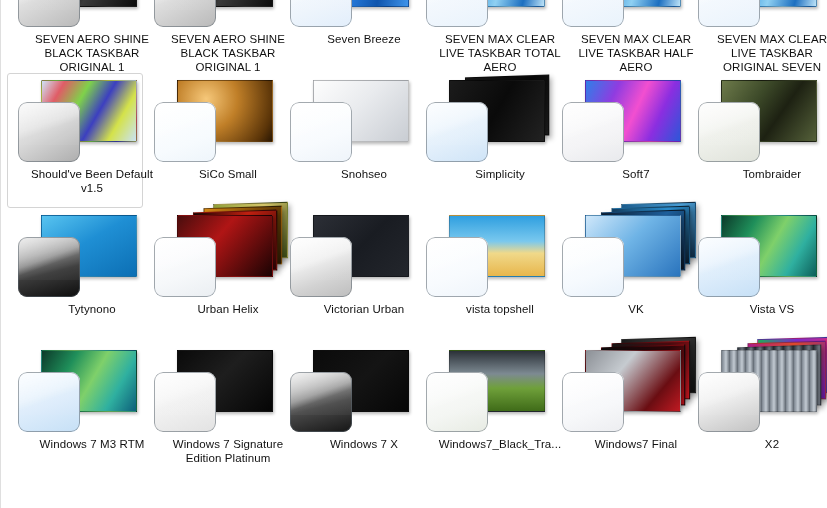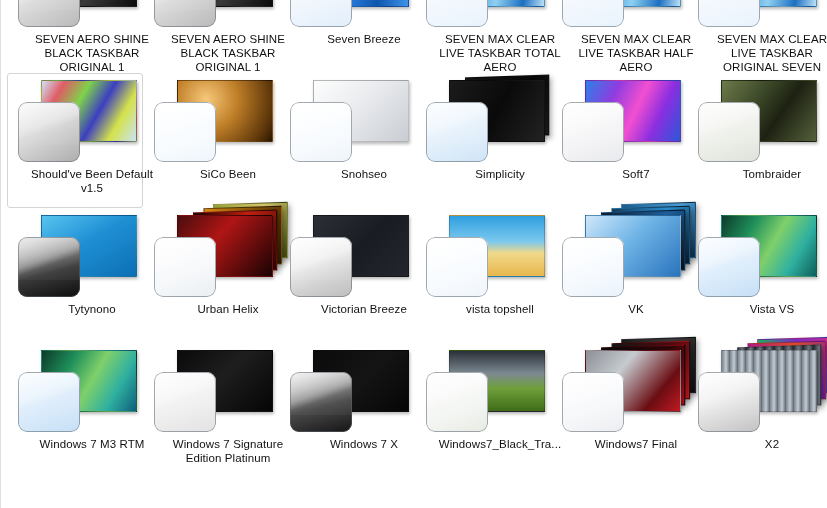--- a/index.html
+++ b/index.html
@@ -199,21 +199,21 @@
         <div class="caption">Should've Been Default v1.5</div>
       </div>
       <div class="tile">
         <div class="thumb-wrap">
           <div class="wall w0" style="background-image: radial-gradient(circle at 30% 30%, rgb(246, 200, 122) 0%, rgb(192, 127, 40) 40%, rgb(90, 52, 8) 85%, rgb(42, 23, 3) 100%);"></div>
           <div class="glass" style="background-image: linear-gradient(160deg, rgb(255, 255, 255) 0%, rgb(247, 251, 254) 65%, rgb(238, 245, 251) 100%);">
             <div class="sheen"></div>
             <div class="pane"></div>
           </div>
         </div>
-        <div class="caption">SiCo Been</div>
+        <div class="caption">SiCo Small</div>
       </div>
       <div class="tile">
         <div class="thumb-wrap">
           <div class="wall w0" style="background-image: linear-gradient(135deg, rgb(253, 253, 253) 0%, rgb(233, 235, 238) 45%, rgb(201, 205, 211) 100%);"></div>
           <div class="glass" style="background-image: linear-gradient(160deg, rgb(255, 255, 255) 0%, rgb(248, 251, 254) 60%, rgb(238, 244, 250) 100%);">
             <div class="sheen"></div>
             <div class="pane"></div>
           </div>
         </div>
         <div class="caption">Snohseo</div>
@@ -273,21 +273,21 @@
         <div class="caption">Urban Helix</div>
       </div>
       <div class="tile">
         <div class="thumb-wrap">
           <div class="wall w0" style="background-image: linear-gradient(135deg, rgb(44, 47, 54) 0%, rgb(25, 28, 34) 50%, rgb(35, 38, 44) 100%);"></div>
           <div class="glass" style="background-image: linear-gradient(160deg, rgb(252, 252, 252) 0%, rgb(237, 237, 237) 40%, rgb(210, 210, 210) 70%, rgb(189, 189, 189) 100%);">
             <div class="sheen"></div>
             <div class="pane"></div>
           </div>
         </div>
-        <div class="caption">Victorian Breeze</div>
+        <div class="caption">Victorian Urban</div>
       </div>
       <div class="tile">
         <div class="thumb-wrap">
           <div class="wall w0" style="background-image: linear-gradient(rgb(47, 159, 224) 0%, rgb(121, 200, 238) 42%, rgb(240, 217, 138) 62%, rgb(232, 182, 76) 100%);"></div>
           <div class="glass" style="background-image: linear-gradient(160deg, rgb(255, 255, 255) 0%, rgb(248, 251, 254) 60%, rgb(239, 245, 251) 100%);">
             <div class="sheen"></div>
             <div class="pane"></div>
           </div>
         </div>
         <div class="caption">vista topshell</div>

